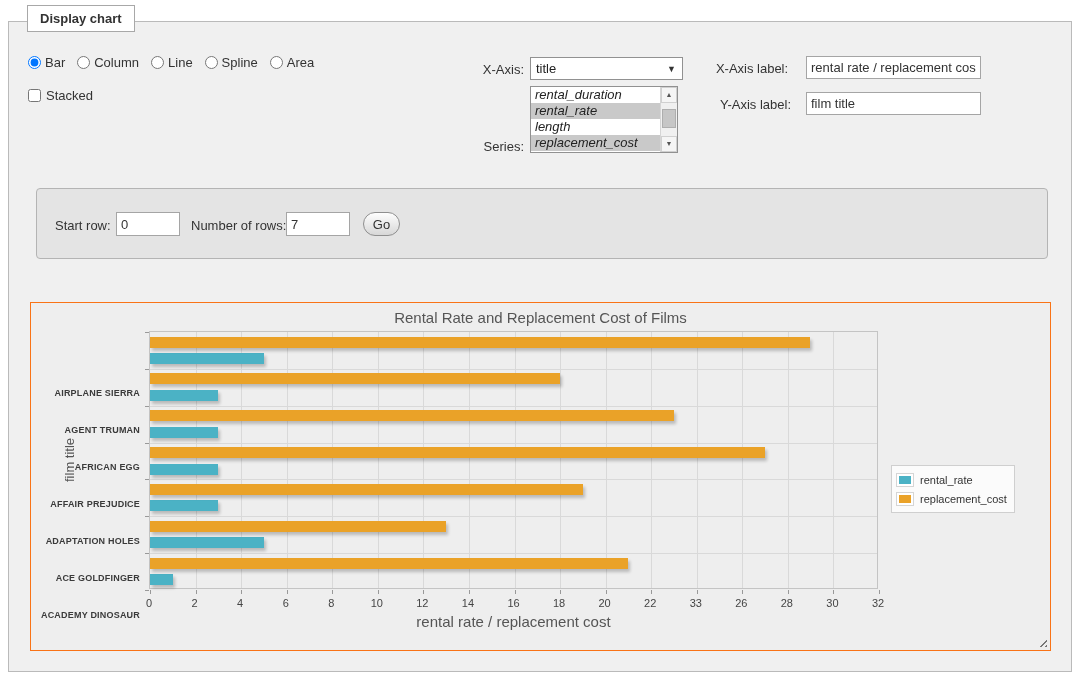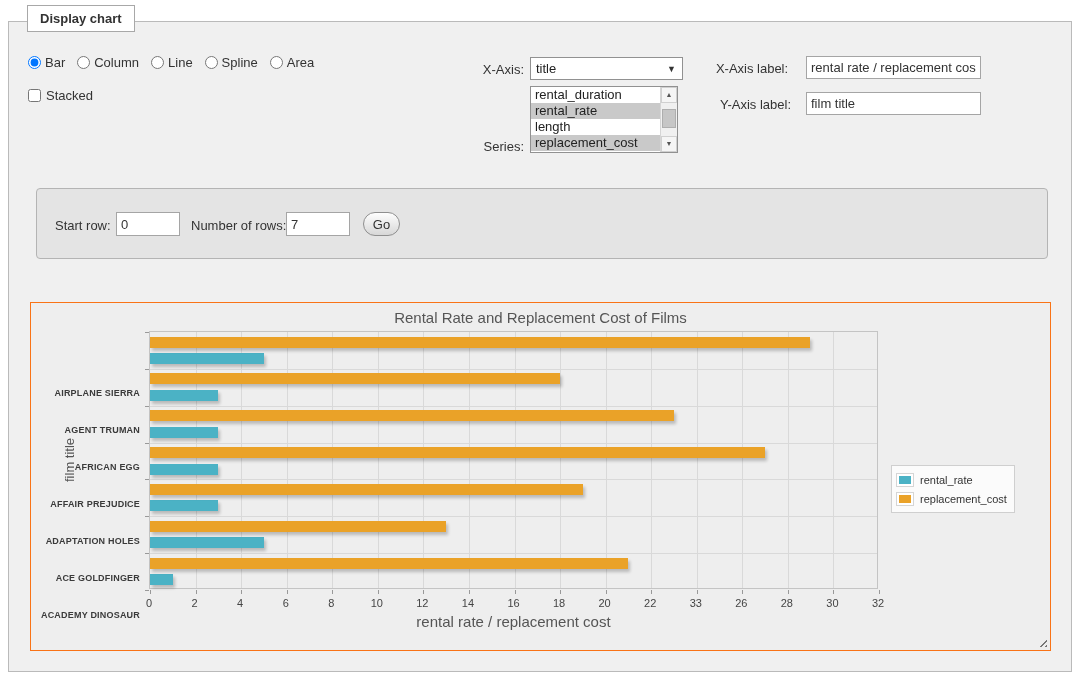--- a/index.html
+++ b/index.html
@@ -20,21 +20,21 @@
   .check-row { position:absolute; left:28px; top:88px; display:flex; align-items:center; gap:5px;
                font-size:13px; color:#333; }
   input[type=text].txt { position:absolute; border:1px solid #a5a5a5; background:#fff; font-size:13px;
                color:#333; padding:2px 4px; font-family:"Liberation Sans", sans-serif; }
   .fake-select { position:absolute; left:530px; top:57px; width:153px; height:23px; background:#fff;
                border:1px solid #919191; font-size:13px; color:#222; display:flex; align-items:center;
                padding-left:5px; }
   .fake-select .arrow { position:absolute; right:6px; top:6px; font-size:9px; color:#333; }
   .listbox { position:absolute; left:530px; top:86px; width:148px; height:67px; background:#fff;
              border:1px solid #919191; font-size:13px; color:#222; overflow:hidden; }
-  .listbox .opt { height:16px; line-height:16px; padding-left:4px; white-space:nowrap; }
+  .listbox .opt { height:16px; line-height:16px; padding-left:4px; white-space:nowrap;font-style:italic; }
   .listbox .opt.sel { background:#c9c9c9; }
   .lb-scroll { position:absolute; right:0; top:0; width:17px; height:100%; background:#f0f0f0;
                border-left:1px solid #d5d5d5; }
   .lb-btn { position:absolute; left:0; width:16px; height:16px; background:#f5f5f5; border:1px solid #d0d0d0;
             font-size:7px; color:#555; text-align:center; line-height:14px; }
   .lb-thumb { position:absolute; left:1px; top:22px; width:14px; height:19px; background:#c6c6c6;
               border:1px solid #aeaeae; }
 
   
   .rows-panel { position:absolute; left:36px; top:188px; width:1012px; height:71px; background:#e4e4e4;

